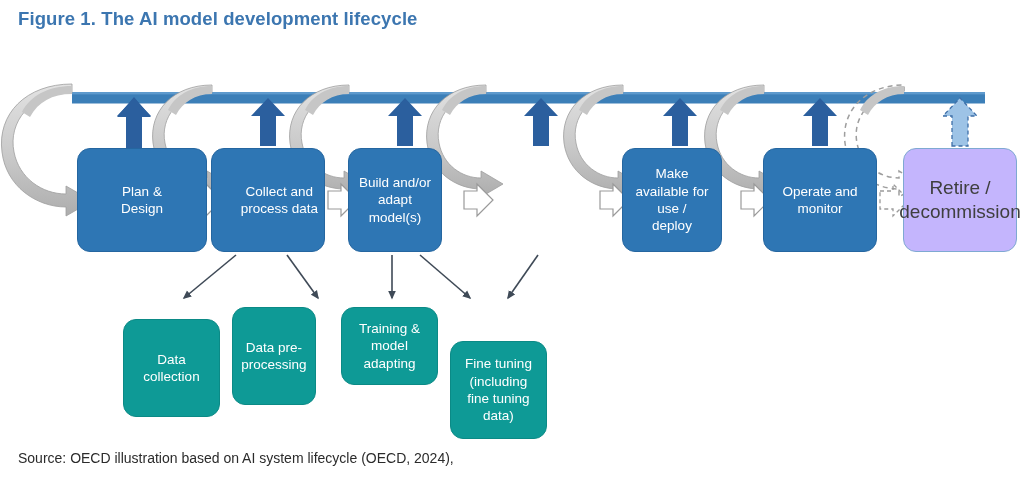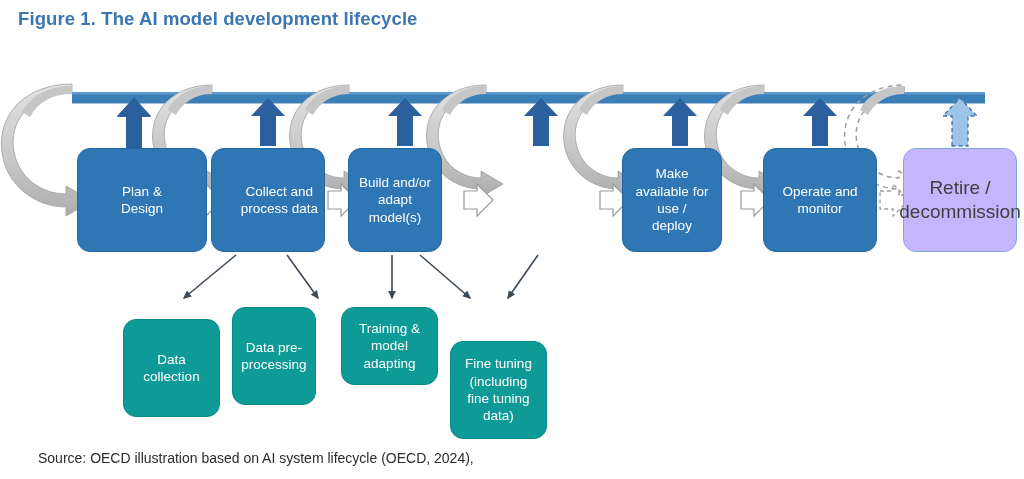--- a/index.html
+++ b/index.html
@@ -9,21 +9,21 @@
   #figure-root{position:absolute;inset:0;}
 
   .fig-title{
     position:absolute;left:18px;top:8px;
     font-size:18.5px;font-weight:bold;color:#3C76B0;
     letter-spacing:.1px;white-space:nowrap;
   }
 
   .fig-source{
     position:absolute;left:18px;top:450px;
-    font-size:14px;color:#2B2B2B;white-space:nowrap;margin-left:20px;
+    font-size:14px;color:#2B2B2B;white-space:nowrap;
   }
 
   #diagram{
     position:absolute;left:0px;top:60px;width:1024px;height:380px;
   }
   #diagram svg{position:absolute;left:0;top:0;width:1024px;height:380px;}
 
   .node{
     position:absolute;box-sizing:border-box;
     display:flex;align-items:center;justify-content:center;

